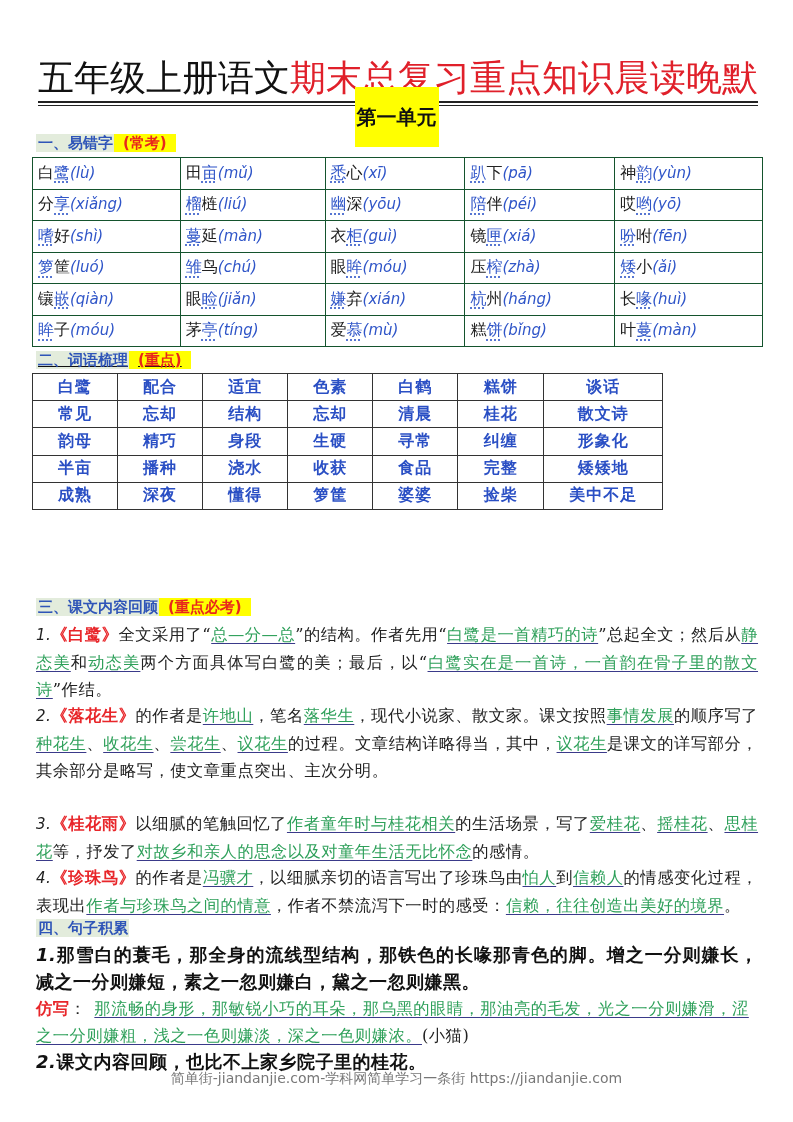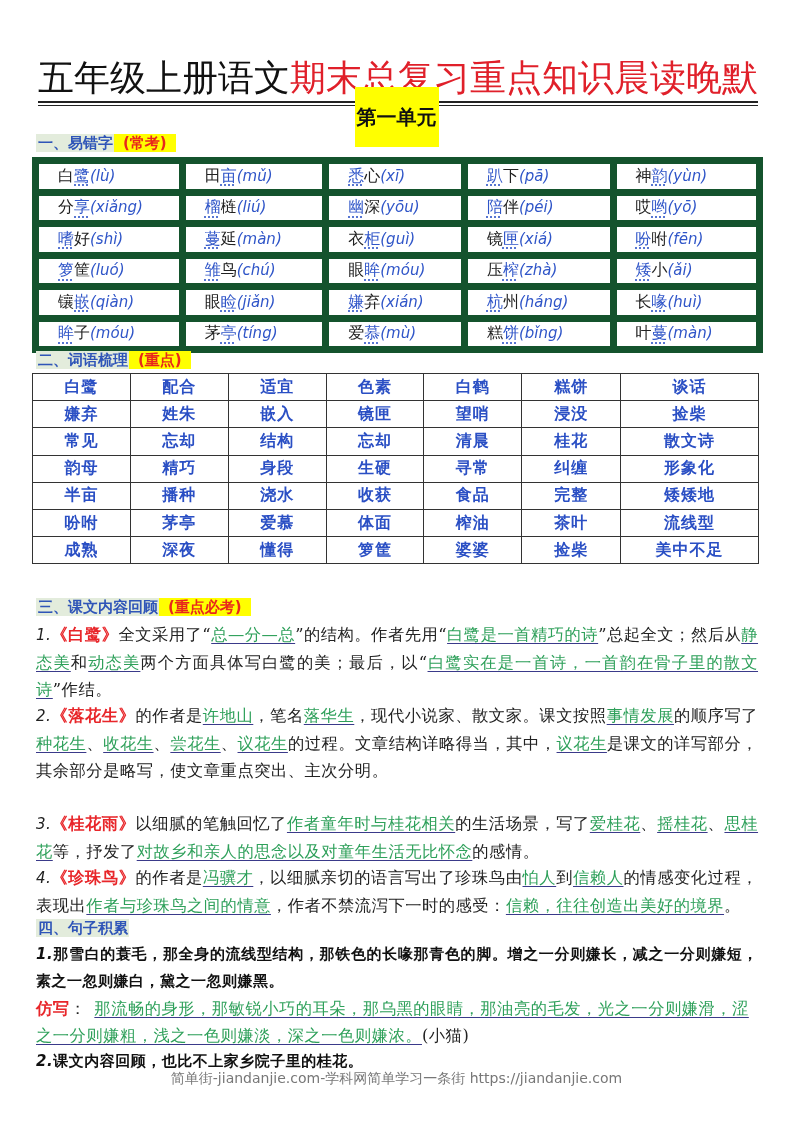--- a/index.html
+++ b/index.html
@@ -15,33 +15,33 @@
 
   .unit { position: absolute; top: 105px; left: 0; width: 793px; text-align: center; }
   .unit span { background: #ffff00; font-weight: bold; font-size: 20px; line-height: 24px; padding: 18px 2px; font-family: "DejaVu Sans", sans-serif; }
 
   .sec-head { position: absolute; left: 36px; height: 22px; font-family: "DejaVu Sans", sans-serif; font-weight: bold; font-size: 15px; line-height: 22px; white-space: nowrap; }
   .sec-head .lbl { color: #2f55b8; background: #e3ecdc; padding: 0 1px 0 2px; }
   .sec-head .tag { color: #e8261c; background: #ffff00; padding: 0 9px; }
 
   table { border-collapse: collapse; position: absolute; }
   .typo { left: 32px; top: 157px; width: 731px; }
-  .typo td { border: 7px solid #14532d; height: 31.5px; font-size: 16px; padding: 0 0 0 19px; white-space: nowrap; font-family: "DejaVu Sans", sans-serif; }
+  .typo td { border: 1px solid #14532d; height: 31.5px; font-size: 16px; padding: 0 0 0 5px; white-space: nowrap; font-family: "DejaVu Sans", sans-serif; }
   .typo .hz-b { color: #222; font-family: "DejaVu Serif", serif; }
   .typo .hz-c { color: #2f55c8; font-family: "DejaVu Serif", serif; text-decoration: underline dotted #2f55c8; text-underline-offset: 4px; }
   .typo .py { color: #2f55c8; font-style: italic; font-size: 15px; }
 
-  .vocab { left: 32px; top: 373px; width: 727px; padding-left: 18px; }
+  .vocab { left: 32px; top: 373px; width: 631px; padding-left: 18px; }
   .vocab td { border: 1px solid #333; height: 27.2px; text-align: center; color: #2a4fc4; font-size: 16px; font-family: "DejaVu Serif", serif; font-weight: bold; letter-spacing: 1px; }
 
   .para { position: absolute; left: 36px; width: 722px; font-size: 16.3px; line-height: 27px; color: #222; text-align: justify; letter-spacing: 0.5px; }
   .para .num { font-style: italic; font-family: "DejaVu Sans", sans-serif; font-size: 15px; }
   .para .ttl { color: #e8262a; font-weight: bold; }
   .para .g { color: #2ea05a; text-decoration: underline; text-decoration-color: #3a3a8a; text-underline-offset: 3px; }
-  .sent { position: absolute; left: 36px; width: 722px; font-size: 15px; line-height: 27px; color: #111; font-weight: bold; text-align: justify; letter-spacing: 0.5px; }
+  .sent { position: absolute; left: 36px; width: 722px; font-size: 18px; line-height: 27px; color: #111; font-weight: bold; text-align: justify; letter-spacing: 0.5px; }
   .sent .num { font-style: italic; font-family: "DejaVu Sans", sans-serif; }
   .imit { position: absolute; left: 36px; width: 722px; font-size: 16.3px; line-height: 27px; color: #222; letter-spacing: 0.5px; }
   .imit .lbl { color: #e8262a; font-weight: bold; }
   .imit .g { color: #2ea05a; text-decoration: underline; text-decoration-color: #3a3a8a; text-underline-offset: 3px; margin-left: 8px; }
 
   .footer { position: absolute; top: 1070px; left: 0; width: 793px; text-align: center; font-family: "DejaVu Sans", sans-serif; font-size: 14px; color: #777; }
 </style>
 </head>
 <body>
 
@@ -107,21 +107,21 @@
         <tr>
           <td><span class="hz-c">眸</span><span class="hz-b">子</span><span class="py">(móu)</span></td>
           <td><span class="hz-b">茅</span><span class="hz-c">亭</span><span class="py">(tíng)</span></td>
           <td><span class="hz-b">爱</span><span class="hz-c">慕</span><span class="py">(mù)</span></td>
           <td><span class="hz-b">糕</span><span class="hz-c">饼</span><span class="py">(bǐng)</span></td>
           <td><span class="hz-b">叶</span><span class="hz-c">蔓</span><span class="py">(màn)</span></td>
         </tr>
       </tbody>
   </table>
 
-  <div class="sec-head" style="top:349px;">
+  <div class="sec-head" style="top:349px;text-decoration:underline;">
     <span class="lbl">二、词语梳理</span><span class="tag">(重点)</span>
   </div>
 
   <table class="vocab" id="vocab-table">
     <colgroup>
         <col style="width:98px">
         <col style="width:98px">
         <col style="width:98px">
         <col style="width:98px">
         <col style="width:98px">
@@ -132,29 +132,20 @@
         <tr>
           <td>白鹭</td>
           <td>配合</td>
           <td>适宜</td>
           <td>色素</td>
           <td>白鹤</td>
           <td>糕饼</td>
           <td>谈话</td>
         </tr>
         <tr>
-          <td>嫌弃</td>
-          <td>姓朱</td>
-          <td>嵌入</td>
-          <td>镜匣</td>
-          <td>望哨</td>
-          <td>浸没</td>
-          <td>捡柴</td>
-        </tr>
-        <tr>
           <td>常见</td>
           <td>忘却</td>
           <td>结构</td>
           <td>忘却</td>
           <td>清晨</td>
           <td>桂花</td>
           <td>散文诗</td>
         </tr>
         <tr>
           <td>韵母</td>
@@ -168,29 +159,20 @@
         <tr>
           <td>半亩</td>
           <td>播种</td>
           <td>浇水</td>
           <td>收获</td>
           <td>食品</td>
           <td>完整</td>
           <td>矮矮地</td>
         </tr>
         <tr>
-          <td>吩咐</td>
-          <td>茅亭</td>
-          <td>爱慕</td>
-          <td>体面</td>
-          <td>榨油</td>
-          <td>茶叶</td>
-          <td>流线型</td>
-        </tr>
-        <tr>
           <td>成熟</td>
           <td>深夜</td>
           <td>懂得</td>
           <td>箩筐</td>
           <td>婆婆</td>
           <td>捡柴</td>
           <td>美中不足</td>
         </tr>
       </tbody>
   </table>

